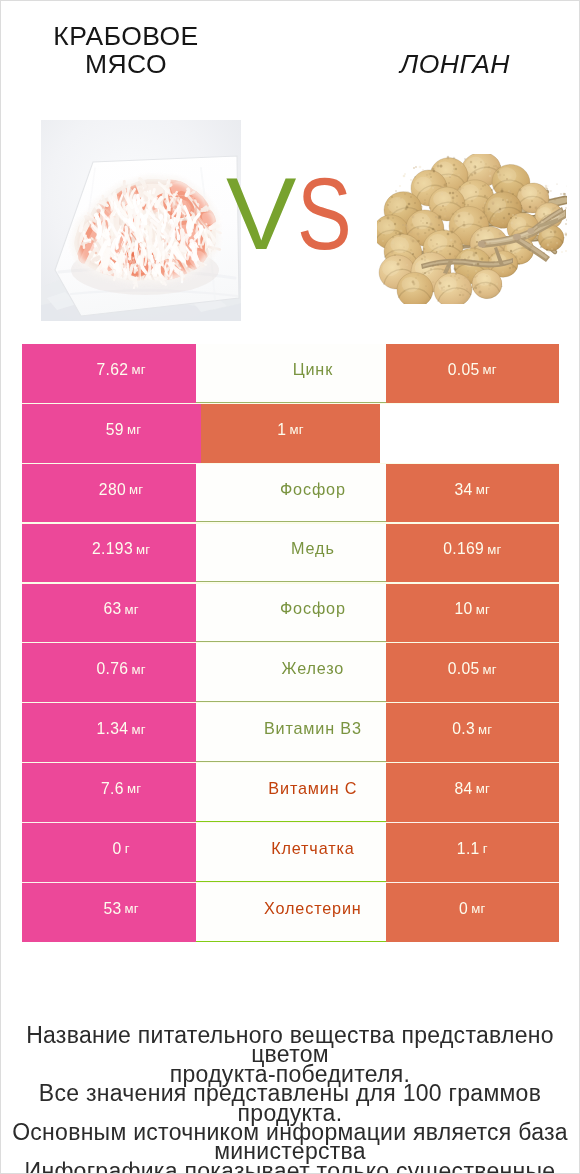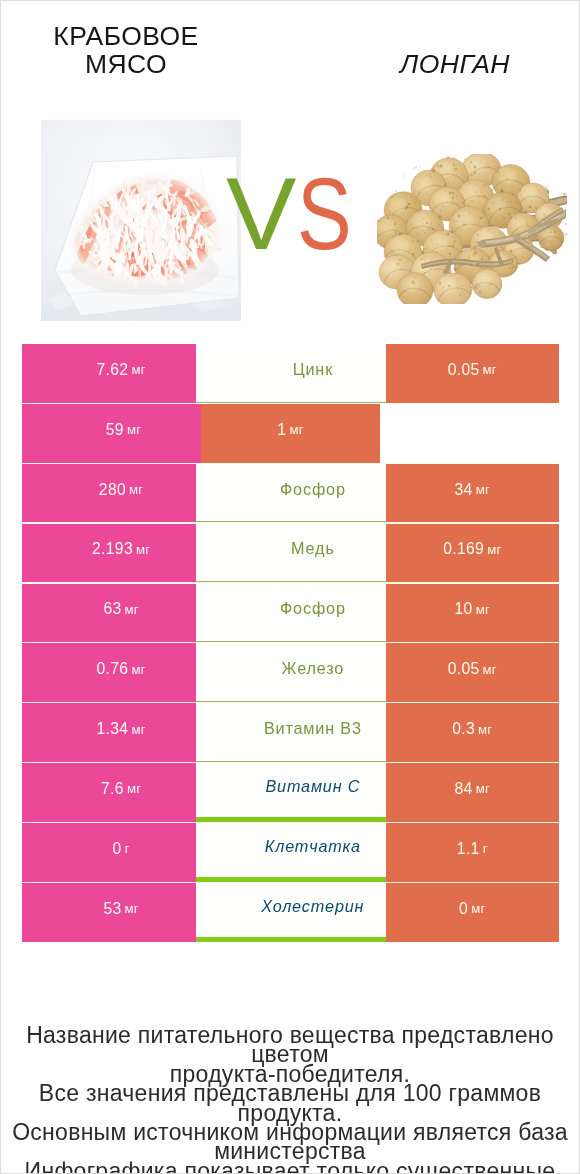--- a/index.html
+++ b/index.html
@@ -26,21 +26,21 @@
 
   
   .table{position:absolute;left:21px;top:343px;width:537px;}
   .row{display:flex;height:58.7px;}
   .cell{display:flex;align-items:center;justify-content:center;box-sizing:border-box;padding-bottom:7px;}
   .left,.right{width:179px;color:#fdfdee;font-size:15.7px;letter-spacing:.35px;}
   .left{background:#ec4899;padding-left:24px;}
   .right{background:#e06d4c;align-items:center;}
   .mid{width:194px;background:#fefefc;font-size:16.2px;letter-spacing:.85px;box-sizing:border-box;padding-left:44px;}
   .g .mid{border-bottom:1px solid #9fb468;color:#7a9440;}
-  .o .mid{border-bottom:5px solid #84cc16;color:#0c4a6e;font-style:italic;}
+  .o .mid{border-bottom:1px solid #84cc16;color:#c2410c;}
   .row:first-child .mid{border-top:none;}
   .sep{height:1.2px;background:#fbfde8;}
   .o-sep{background:#fdf4ed;}
   .unit{font-size:13.2px;margin-left:3px;letter-spacing:.2px;}
 
   
   .footer{position:absolute;left:0;top:1025px;width:578px;text-align:center;font-size:23px;line-height:19.4px;color:#2b2b2b;letter-spacing:.28px;}
 </style>
 </head>
 <body>

